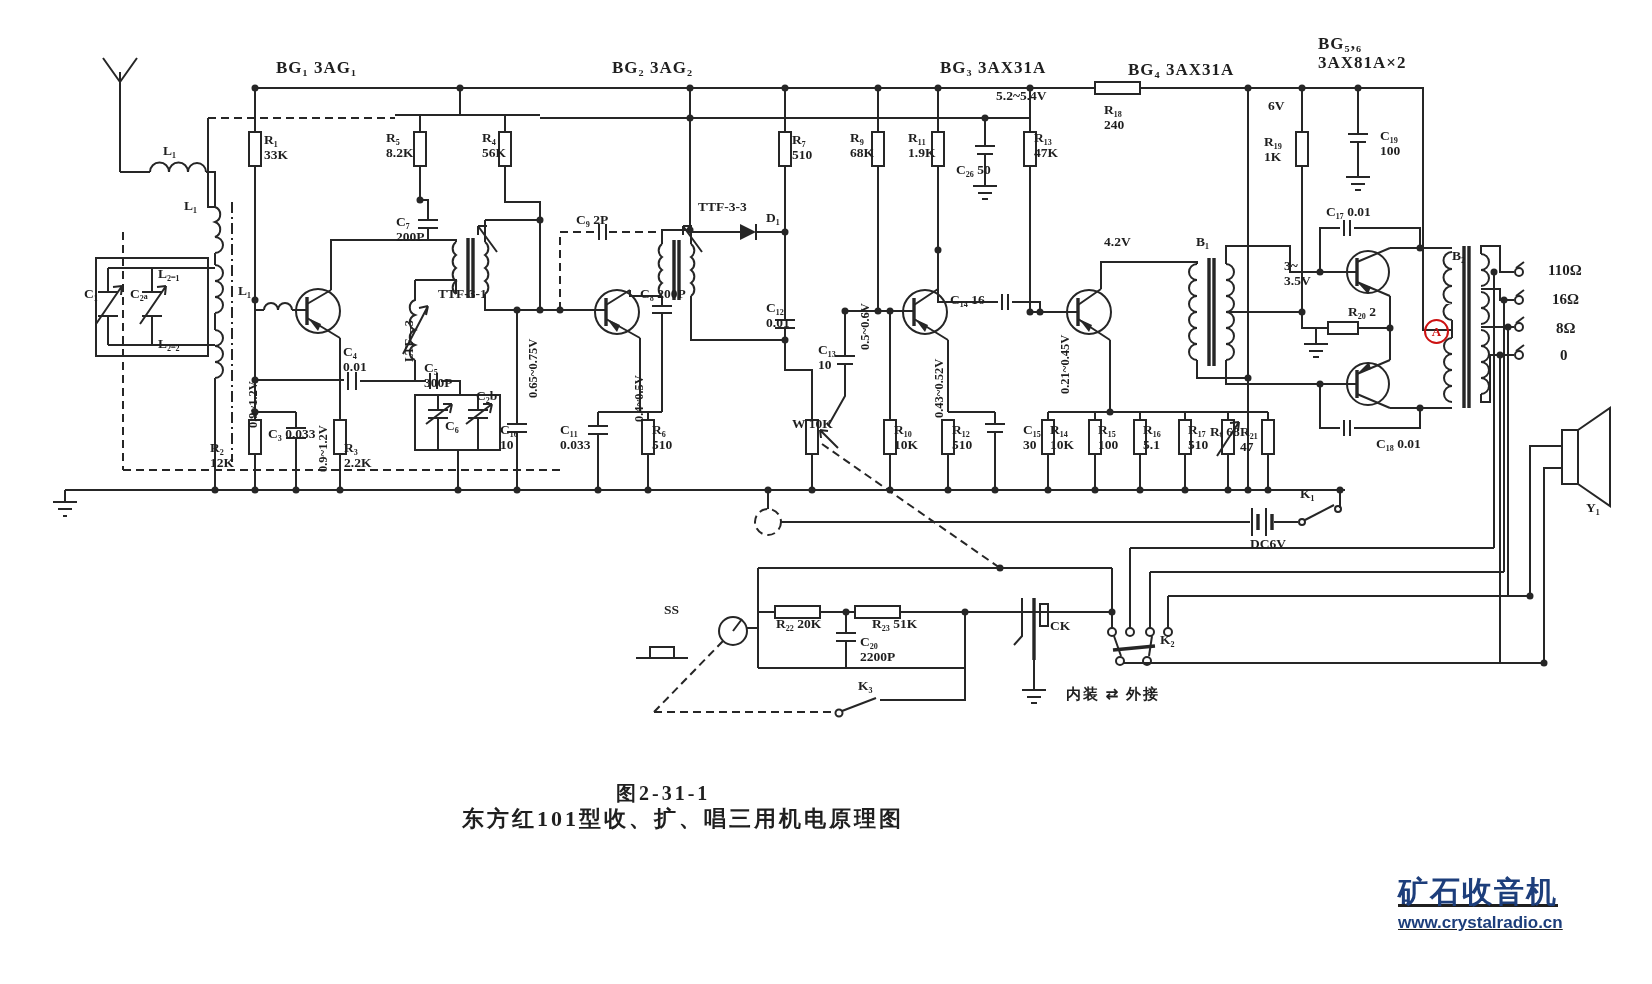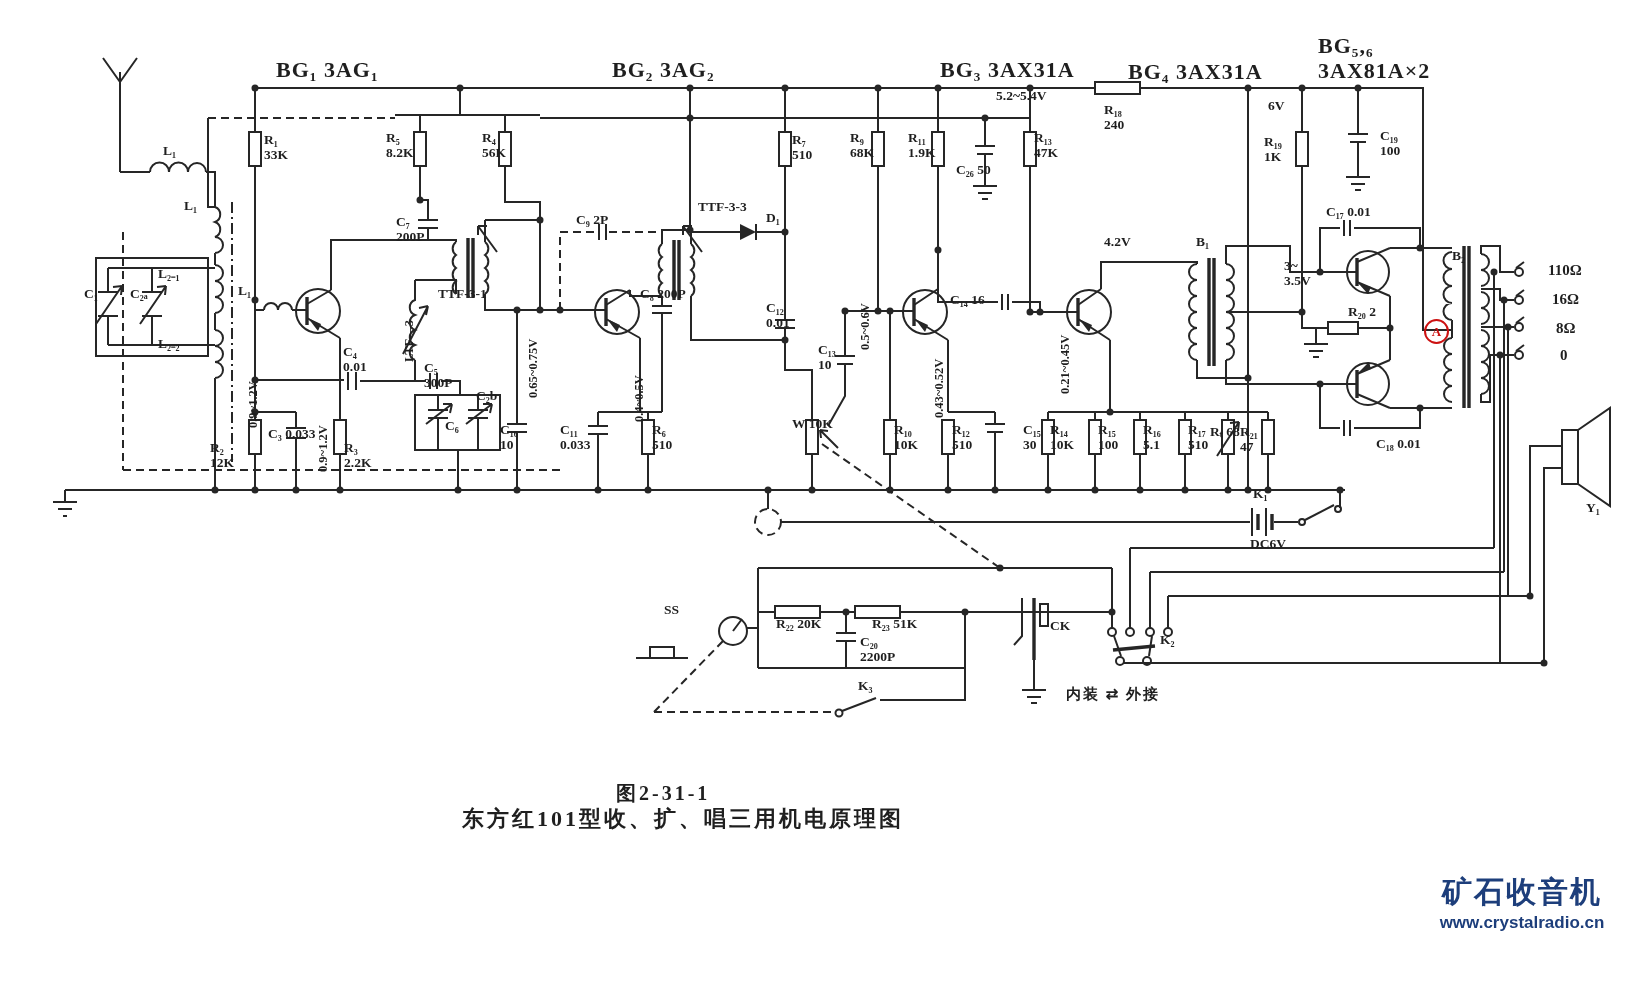--- a/index.html
+++ b/index.html
@@ -8,29 +8,29 @@
         font-family:"Liberation Serif",serif;color:#1f1f1f;}
   #canvas{position:absolute;left:0;top:0;}
   #canvas path,#canvas rect,#canvas circle,#canvas line{stroke:#262626;fill:none;stroke-width:2;}
   #canvas .thick{stroke-width:3.4;}
   #canvas .dot{fill:#262626;stroke:none;}
   #canvas .fillink{fill:#262626;stroke:none;}
   #canvas .dash{stroke-dasharray:8 5;}
   #canvas .dashdot{stroke-dasharray:11 4 2 4;}
   .lbl{position:absolute;font-weight:700;font-size:13.5px;line-height:1.12;
        white-space:pre-line;color:#1f1f1f;}
-  .stage{font-size:22px;letter-spacing:1px;}
+  .stage{font-size:17px;letter-spacing:1px;}
   .rot{transform:rotate(-90deg);transform-origin:0 0;white-space:nowrap;font-size:12.5px;}
   .out{font-size:15px;}
   .note{font-size:15px;letter-spacing:2px;}
   .marker-a{position:absolute;width:21px;height:21px;border:2.5px solid #cc1111;border-radius:50%;
        color:#cc1111;font:700 13px "Liberation Serif",serif;text-align:center;line-height:21px;}
   .figno{position:absolute;font:700 20px "Liberation Serif",serif;letter-spacing:3px;}
   .caption{position:absolute;font:700 22px "Liberation Serif",serif;letter-spacing:3px;}
-  .wm{position:absolute;left:1398px;top:872px;width:248px;text-align:center;}
+  .wm{position:absolute;left:1398px;top:872px;width:248px;text-align:left;text-decoration:underline;}
   .wm .t{font:800 30px "Liberation Sans",sans-serif;color:#1d3e7b;letter-spacing:2px;}
   .wm .u{font:700 17px "Liberation Sans",sans-serif;color:#1d3e7b;}
 </style>
 </head>
 <body>
 
 <div id="page">
 
 <svg id="canvas" width="1652" height="984" viewBox="0 0 1652 984">
 
@@ -444,21 +444,21 @@
   <div class="lbl" style="left:1240px;top:424px">R₂₁
 47</div>
   <div class="lbl" style="left:776px;top:616px">R₂₂ 20K</div>
   <div class="lbl" style="left:872px;top:616px">R₂₃ 51K</div>
   <div class="lbl" style="left:1210px;top:424px">Rₜ 68</div>
   <div class="lbl" style="left:792px;top:416px">W 10K</div>
 
   <div class="lbl" style="left:766px;top:210px">D₁</div>
   <div class="lbl" style="left:664px;top:602px">SS</div>
   <div class="lbl" style="left:1050px;top:618px">CK</div>
-  <div class="lbl" style="left:1253px;top:486px">K₁</div>
+  <div class="lbl" style="left:1300px;top:486px">K₁</div>
   <div class="lbl" style="left:1160px;top:632px">K₂</div>
   <div class="lbl" style="left:858px;top:678px">K₃</div>
   <div class="lbl" style="left:1250px;top:536px">DC6V</div>
 
   <div class="lbl rot" style="left:246px;top:428px">0.9~1.2V</div>
   <div class="lbl rot" style="left:316px;top:472px">0.9~1.2V</div>
   <div class="lbl rot" style="left:526px;top:398px">0.65~0.75V</div>
   <div class="lbl rot" style="left:632px;top:422px">0.4~0.5V</div>
   <div class="lbl rot" style="left:858px;top:350px">0.5~0.6V</div>
   <div class="lbl rot" style="left:932px;top:418px">0.43~0.52V</div>

